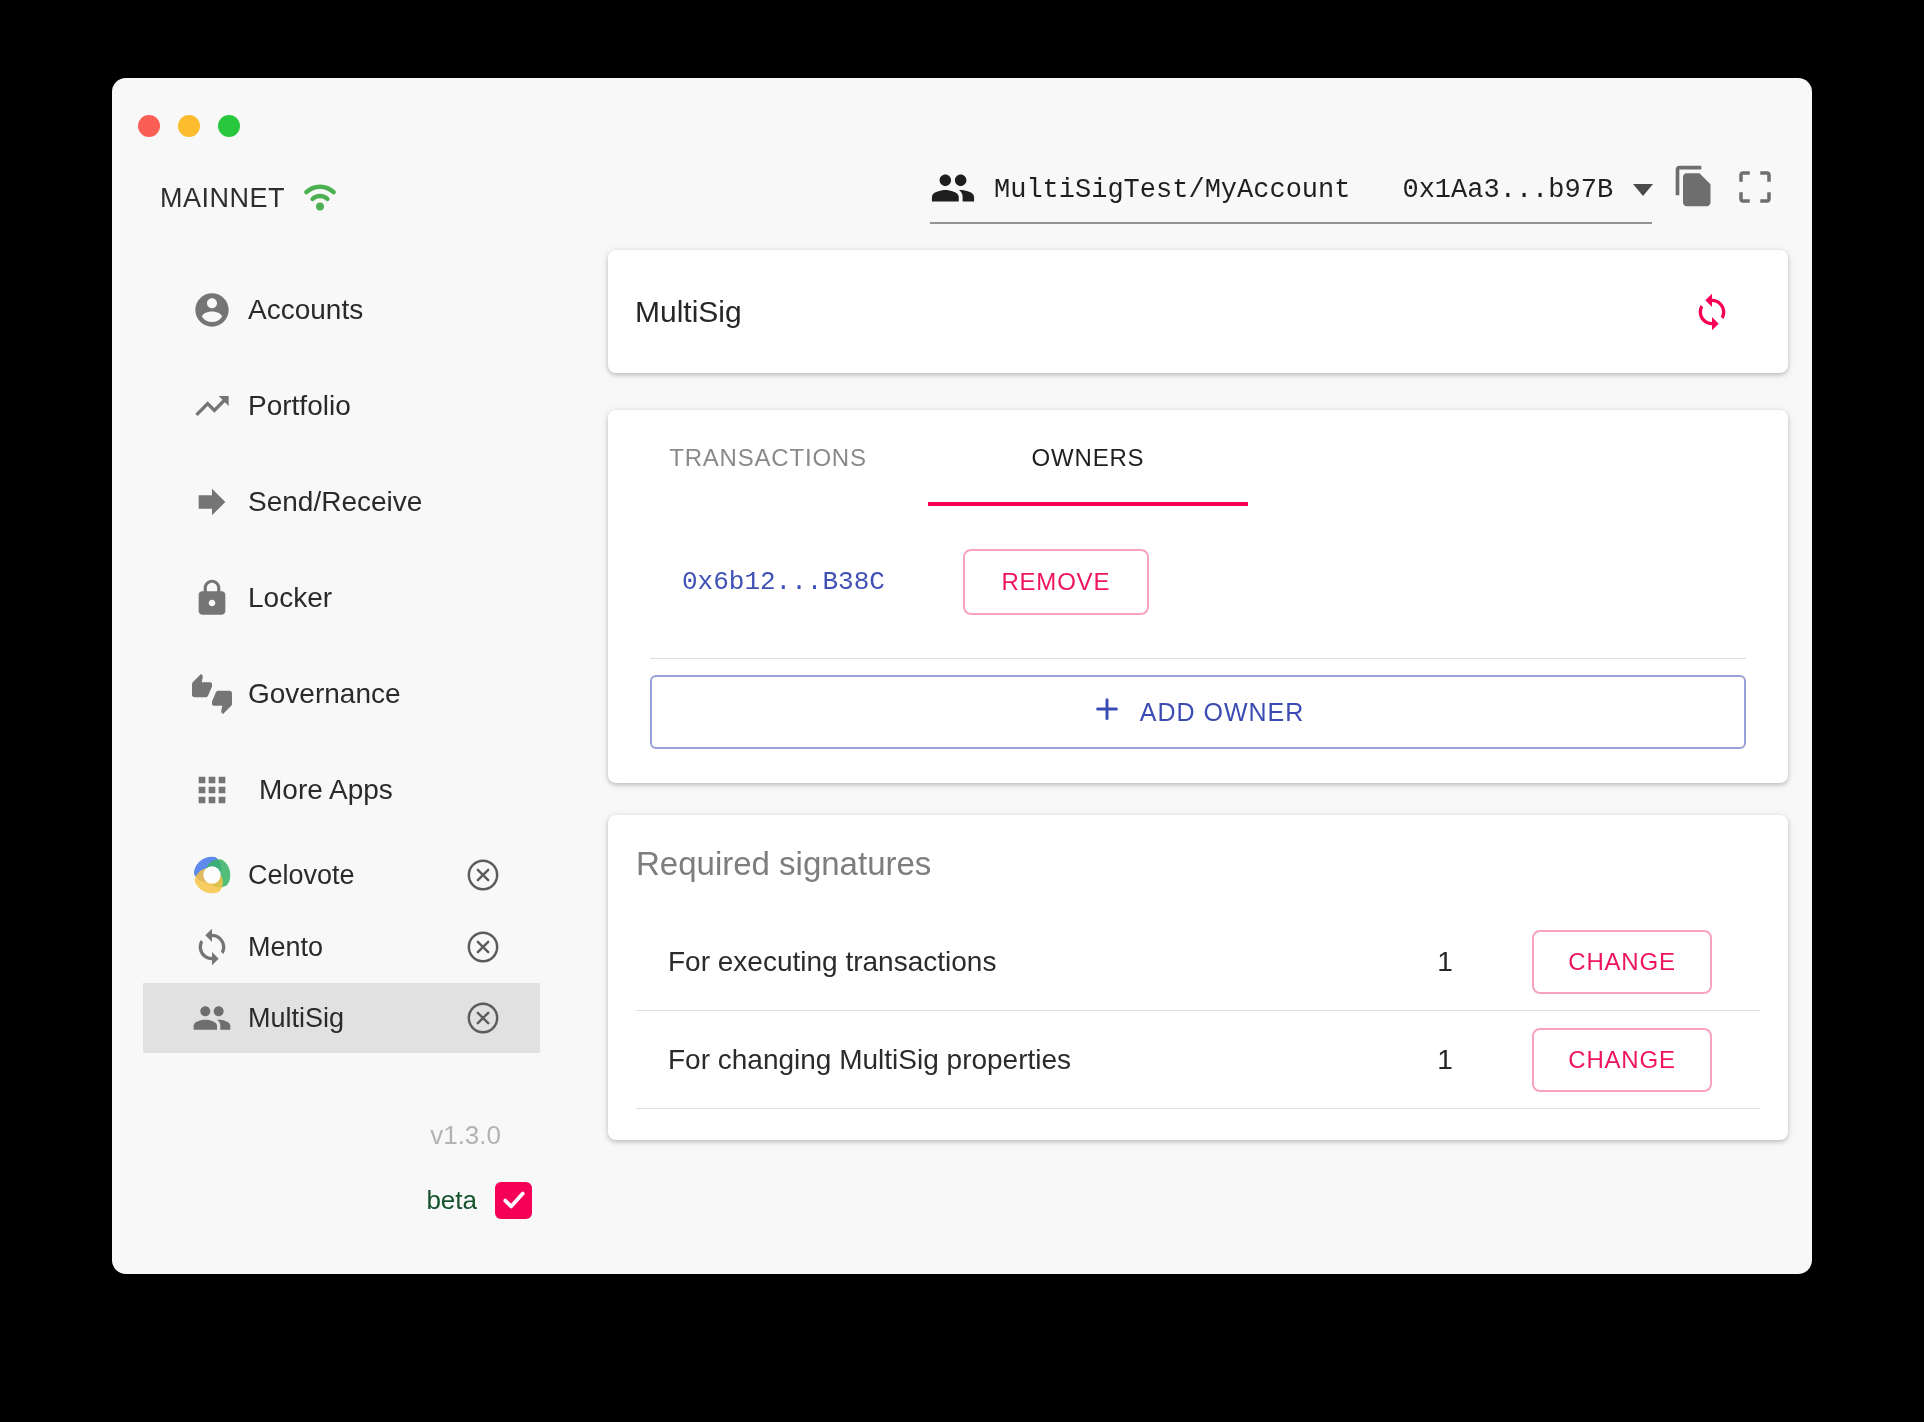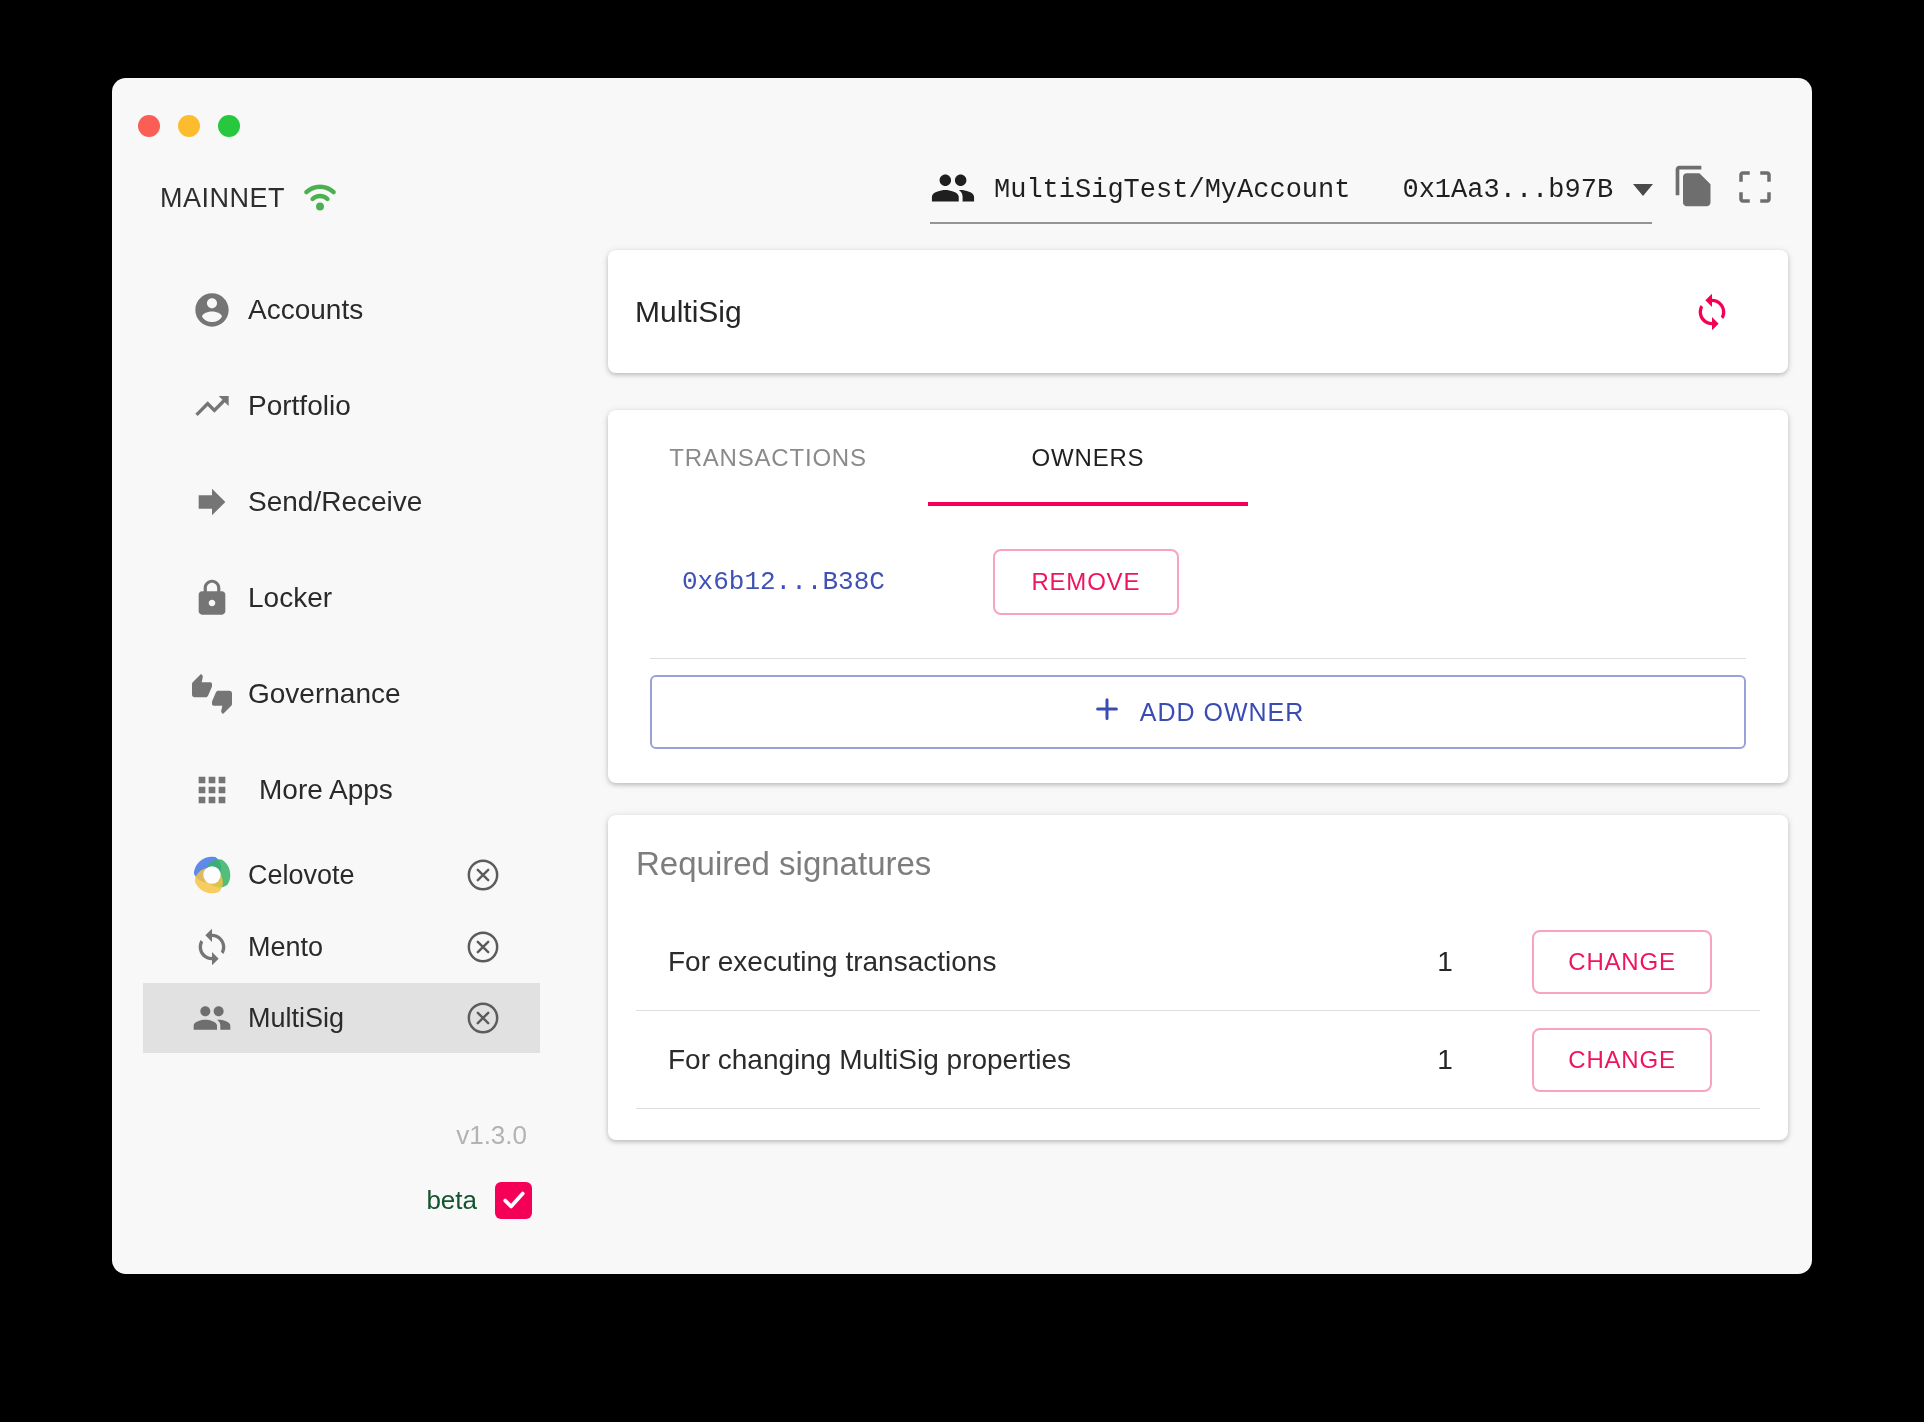--- a/index.html
+++ b/index.html
@@ -38,21 +38,21 @@
   .side-item{
     position:absolute;left:31px;width:397px;height:56px;
     display:flex;align-items:center;cursor:pointer;
   }
   .side-item .ic{margin-left:49px;line-height:0;}
   .side-item .txt{margin-left:16px;font-size:28px;color:#2a2a2a;}
   .side-item.app{height:64px;}
   .side-item.app .txt{font-size:27px;}
   .side-item.selected{background:#e1e1e1;height:70px;}
   .close-ic{margin-left:auto;margin-right:40px;line-height:0;cursor:pointer;}
-  .version{position:absolute;left:240px;top:1042px;width:175px;text-align:right;
+  .version{position:absolute;left:214px;top:1042px;width:175px;text-align:right;
     font-size:26px;color:#b3b3b3;}
   .beta-row{position:absolute;left:230px;top:1102px;width:190px;height:40px;
     display:flex;justify-content:flex-end;align-items:center;gap:18px;}
   .beta-row .txt{font-size:26px;color:#14532d;}
   .checkbox{width:37px;height:37px;background:#f50057;border-radius:6px;
     display:flex;align-items:center;justify-content:center;cursor:pointer;}
   
   .card{
     position:absolute;left:496px;width:1180px;background:#fff;border-radius:8px;
     box-shadow:0 2px 4px rgba(0,0,0,.18),0 1px 8px rgba(0,0,0,.10);
@@ -70,21 +70,21 @@
   .owner-row{margin:0 42px;height:152px;display:flex;align-items:center;
     border-bottom:1px solid #dedede;padding:0 44px 0 32px;text-align:center;}
   .owner-addr{font-size:26px;color:#3f51b5;cursor:pointer;}
   .btn-pink{
     height:66px;min-width:186px;border:2px solid #f8a3c1;border-radius:8px;background:#fff;
     color:#ee145f;font-size:24px;font-weight:500;letter-spacing:.8px;
     display:flex;align-items:center;justify-content:center;cursor:pointer;
     font-family:"Liberation Sans",sans-serif;box-sizing:border-box;padding:0 26px;
   }
   .owner-row .btn-pink.first{margin-left:auto;}
-  .owner-row .btn-pink.second{margin-left:108px;}
+  .owner-row .btn-pink.second{margin-left:78px;}
   .add-owner{
     margin:16px 42px 0;height:70px;border:2px solid #99a2d8;border-radius:6px;
     display:flex;align-items:center;justify-content:center;gap:18px;
     color:#3a4cb1;font-size:25px;font-weight:500;letter-spacing:1px;cursor:pointer;background:#fff;
   }
   .card.sigs-card{top:737px;height:325px;box-sizing:border-box;padding:0 28px;}
   .rs-title{height:98px;display:flex;align-items:center;font-size:33px;color:#7d7d7d;}
   .rs-row{height:98px;display:flex;align-items:center;border-bottom:1px solid #dedede;
     padding-left:32px;box-sizing:border-box;}
   .rs-label{flex:1;font-size:28px;color:#2b2b2b;}

